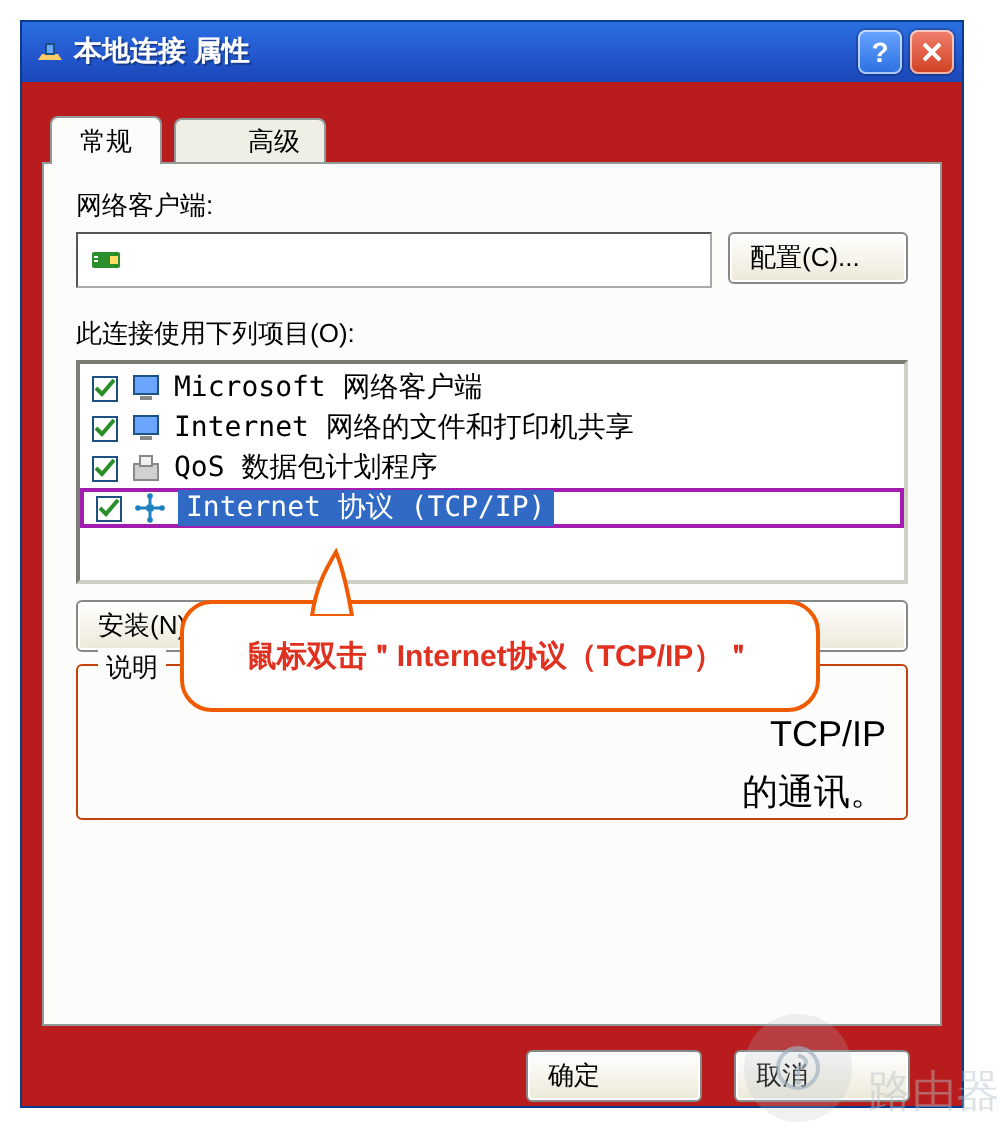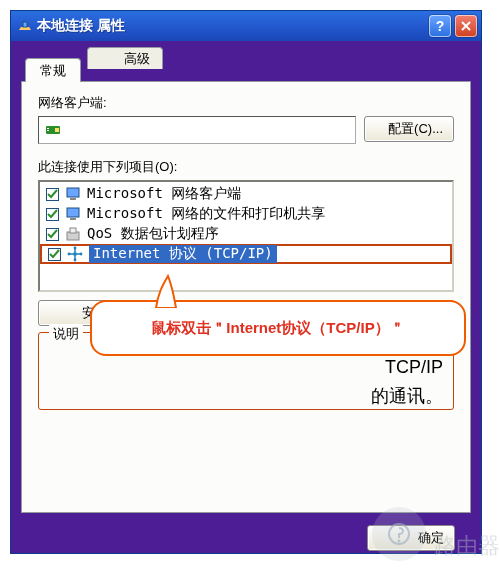--- a/index.html
+++ b/index.html
@@ -11,21 +11,21 @@
     width: 500px;
     height: 569px;
     position: relative;
     overflow: hidden;
   }
   .window {
     position: absolute;
     left: 10px; top: 10px;
     width: 472px; height: 544px;
     border: 1px solid #0a3a8a;
-    background: #4c1d95;
+    background: #b91c1c;
   }
   .titlebar {
     height: 30px;
     background: linear-gradient(to bottom, #2a6fe0 0%, #2459d0 50%, #1a47b8 100%);
     color: #fff;
     display: flex;
     align-items: center;
     padding: 0 4px 0 6px;
   }
   .titlebar .sys-icon {
@@ -61,21 +61,21 @@
     position: absolute; bottom: -1px;
     height: 24px; min-width: 56px;
     border: 1px solid #919b9c;
     border-bottom: none;
     background: #fdfdfb;
     border-radius: 4px 4px 0 0;
     display: flex; align-items: center; justify-content: center;
     padding: 0 12px; font-size: 13px;
   }
   .tab.active { background: #fcfcfa; z-index: 2; border-color:#919b9c; }
-  .tab.inactive { background:#f0efe5; bottom: 12px; height: 22px; z-index:0;padding-left:36px;}
+  .tab.inactive { background:#f0efe5; bottom: 0; height: 22px; z-index:0;padding-left:36px;}
   .tab1 { left: 4px; }
   .tab2 { left: 66px; }
   .tabpanel {
     border: 1px solid #919b9c;
     background: #fcfcfa;
     height: 432px;
     position: relative;
     padding: 12px 16px 10px 16px;
     z-index:1;
   }
@@ -90,21 +90,21 @@
     font-family: Tahoma, monospace;
     font-size:13px;
   }
   .nic-icon { width:16px;height:16px; }
   .xp-btn {
     height:26px; min-width:90px;
     border:1px solid #888;
     background: linear-gradient(to bottom, #fff, #ece9d8);
     border-radius:3px;
     box-shadow: inset 0 0 0 1px #fff;
-    display:inline-flex; align-items:center; justify-content:flex-end;
+    display:inline-flex; align-items:center; justify-content:flex-start;
     padding:0 10px; font-size:13px;
     font-family: inherit;
   }
   .xp-btn.disabled { color:#a0a0a0; }
 
   .listbox {
     height: 112px;
     border:2px inset #d0cfc4;
     background:#fff;
     overflow:hidden;
@@ -119,21 +119,21 @@
   }
   .chk {
     width:13px;height:13px; border:1px solid #1c5180; background:#fff;
     display:flex;align-items:center;justify-content:center;
   }
   .chk.checked svg { width:11px;height:11px; display:block; }
   .chk:not(.checked) svg { display:none; }
   .mini-icon { width:16px;height:16px; }
   .list-text { font-size:14px; }
   .highlight-row {
-    border:2px solid #c2410c;
+    border:2px solid #a21caf;
     background:#fff;
     padding-right:4px;
   }
   .highlight-row .list-text {
     background:#316ac5; color:#fff; padding:0 4px;
   }
   .btn-row { display:flex; gap:20px; justify-content:space-between; margin-bottom:2px; }
 
   .groupbox {
     border:1px solid #c2410c;
@@ -161,21 +161,21 @@
 
   .dialog-buttons {
     display:flex; justify-content:flex-end; gap:16px;
     padding:12px 16px 0 0;
   }
 
   
   .callout {
     position:absolute;
     left:90px; top:300px;
-    width:376px; height:56px;
+    width:320px; height:56px;
     border:2px solid #f05a00;
     border-radius:16px;
     background:#fff;
     display:flex;align-items:center;justify-content:center;
     z-index:5;
     font-size:15px; color:#e03020; font-weight:bold;
   }
   .callout-tail {
     position:absolute; left:152px; top:274px;
     width:30px; height:34px;
@@ -257,21 +257,21 @@
         <div class="list-row">
           <span class="chk checked">
               <svg viewBox="0 0 11 11">
                 <path d="M1 5l3 3 6-7" stroke="#2a8f2a" stroke-width="2" fill="none"></path>
               </svg>
             </span>
           <span class="mini-icon"><svg viewBox="0 0 16 16">
                 <rect x="2" y="2" width="12" height="9" fill="#6aa5ff" stroke="#1c5180"></rect>
                 <rect x="5" y="12" width="6" height="2" fill="#888"></rect>
               </svg></span>
-          <span class="list-text">Microsoft 网络的文件和打印机共享</span>
+          <span class="list-text">Internet 网络的文件和打印机共享</span>
         </div>
         <div class="list-row">
           <span class="chk checked">
               <svg viewBox="0 0 11 11">
                 <path d="M1 5l3 3 6-7" stroke="#2a8f2a" stroke-width="2" fill="none"></path>
               </svg>
             </span>
           <span class="mini-icon"><svg viewBox="0 0 16 16">
                 <rect x="2" y="6" width="12" height="8" fill="#d0d0d0" stroke="#888"></rect>
                 <rect x="5" y="2" width="6" height="5" fill="#f0f0f0" stroke="#888"></rect>
@@ -316,20 +316,23 @@
         </div>
       </div>
 
 
     </div>
 
     <div class="dialog-buttons">
       <button class="xp-btn" style="min-width:88px">
           <span>确定</span>
         </button>
+      <button class="xp-btn" style="min-width:88px">
+          <span>取消</span>
+        </button>
     </div>
   </div>
 </div>
 
 <svg class="callout-tail" viewBox="0 0 30 34">
   <path d="M16 2 C 10 12, 6 20, 4 34 L 24 34 C 22 22, 20 12, 16 2 Z" fill="#fff" stroke="#f05a00" stroke-width="2"></path>
 </svg>
 <div class="callout">
   <span>鼠标双击＂Internet协议（TCP/IP）＂</span>
 </div>

